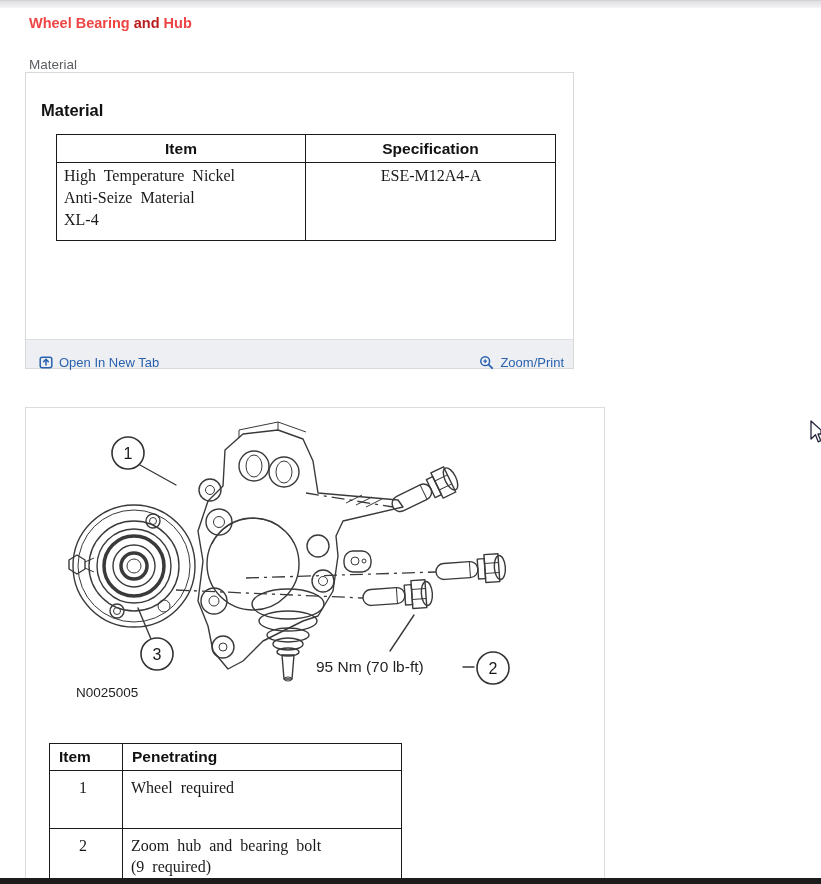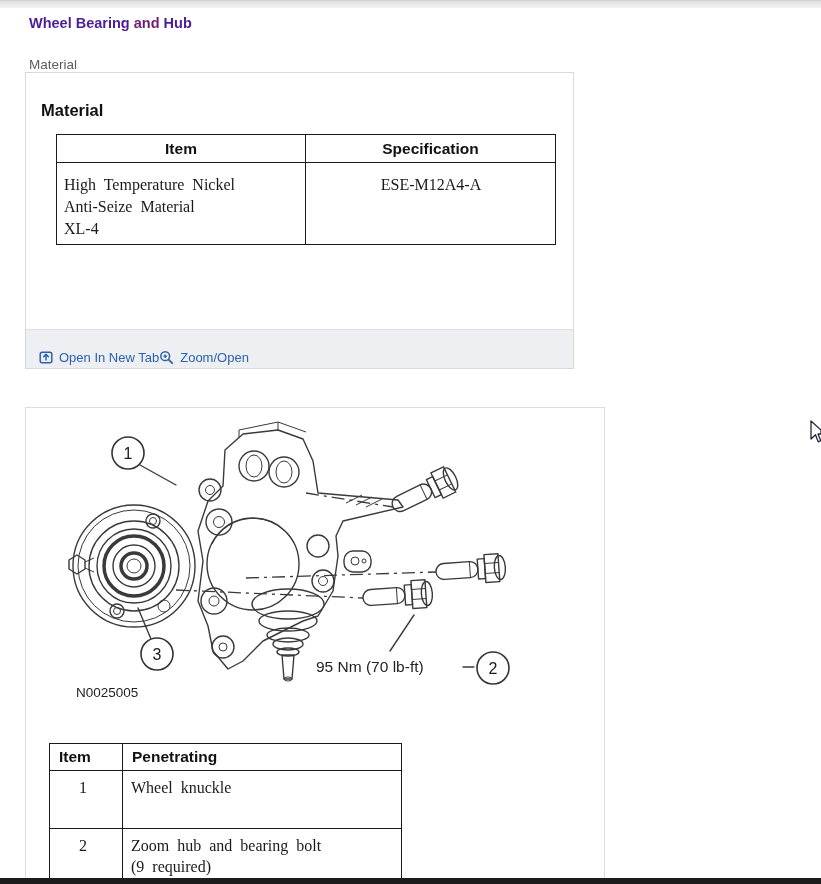--- a/index.html
+++ b/index.html
@@ -3,44 +3,44 @@
 <meta charset="utf-8">
 <style>
   * { margin: 0; padding: 0; box-sizing: border-box; }
   html, body { width: 821px; height: 884px; overflow: hidden; background: #ffffff;
     font-family: "Liberation Sans", sans-serif; position: relative; }
 
   .top-strip { position: absolute; left: 0; top: 0; width: 821px; height: 8px;
     background: linear-gradient(#dfdfe2, #f4f4f6); border-top: 1px solid #d2d2d6; }
 
   .page-title { position: absolute; left: 29px; top: 15px; font-size: 14.5px; font-weight: bold; color: #333; }
-  .page-title a { color: #4c1d95; text-decoration: none; cursor: pointer; }
-  .title-conj { color: #701a75; font-weight: bold; }
+  .page-title a { color: #ef4444; text-decoration: none; cursor: pointer; }
+  .title-conj { color: #b91c1c; font-weight: bold; }
 
   .section-label { position: absolute; left: 29px; top: 57px; font-size: 13.5px; color: #5b5e63; }
 
   
   .material-card { position: absolute; left: 25px; top: 72px; width: 549px; height: 297px;
     background: #fff; border: 1px solid #d9d9d9; }
   .material-heading { position: absolute; left: 15px; top: 28px; font-size: 16.5px;
     font-weight: bold; color: #111; }
   table.spec-table { position: absolute; left: 30px; top: 61px; width: 499px;
     border-collapse: collapse; table-layout: fixed; }
   table.spec-table th, table.spec-table td { border: 1.5px solid #1a1a1a; vertical-align: top; }
   table.spec-table th { font-family: "Liberation Sans", sans-serif; font-weight: bold;
     font-size: 15.5px; color: #111; text-align: center; height: 28px; vertical-align: middle; }
   table.spec-table td { font-family: "Liberation Serif", serif; font-size: 16px; color: #1a1a1a;
-    padding: 11px 6px 4px 7px; line-height: 22px; word-spacing: 4px; }
+    padding: 2px 6px 4px 7px; line-height: 22px; word-spacing: 4px; }
   table.spec-table td.spec-cell { text-align: center; font-family: Liberation Serif, serif; }
   .row-tall-1 td { height: 78px; }
   .row-tall-2 td { height: 78px; }
 
-  .card-footer { position: absolute; left: 0; bottom: 0; width: 100%; height: 39px;
+  .card-footer { position: absolute; left: 0; bottom: 0; width: 100%; height: 29px;
     background: #edeff3; border-top: 1px solid #dcdfe4; display: flex;
-    align-items: center; padding: 16px 9px 0 13px; }
+    align-items: center; justify-content: space-between; padding: 16px 9px 0 13px; }
   .footer-link { display: flex; align-items: center; gap: 6px; color: #2a62af;
     font-size: 13px; text-decoration: none; cursor: pointer; }
   .footer-link svg { display: block; }
 
   
   .diagram-card { position: absolute; left: 25px; top: 407px; width: 580px; height: 500px;
     background: #fff; border: 1px solid #dcdcdc; }
   .diagram-svg { position: absolute; left: 0; top: 0; }
 
   table.item-table { position: absolute; left: 23px; top: 335px; width: 352px;
@@ -113,21 +113,21 @@
         <path d="M7 10 L7 4.6 M4.6 6.8 L7 4.2 L9.4 6.8" fill="none" stroke="#2a62af" stroke-width="1.5" stroke-linecap="round" stroke-linejoin="round"></path>
       </svg>
       <span>Open In New Tab</span>
     </a>
     <a class="footer-link">
       <svg width="15" height="15" viewBox="0 0 15 15">
         <circle cx="6.2" cy="6.2" r="4.4" fill="none" stroke="#2a62af" stroke-width="1.5"></circle>
         <path d="M6.2 4.4 L6.2 8 M4.4 6.2 L8 6.2" stroke="#2a62af" stroke-width="1.3"></path>
         <path d="M9.6 9.6 L13.2 13.2" stroke="#2a62af" stroke-width="1.8" stroke-linecap="round"></path>
       </svg>
-      <span>Zoom/Open</span>
+      <span>Zoom/Print</span>
     </a>
   </div>
 </div>
 
 <div class="diagram-card">
 
   <svg class="diagram-svg" width="580" height="300" viewBox="0 0 580 300">
     <defs>
       <g id="bolt">
         <rect x="0" y="-8" width="42" height="16" rx="8" class="ln"></rect>
@@ -237,21 +237,21 @@
         <col style="width:279px">
       </colgroup>
     <tbody>
         <tr>
       <th>Item</th>
       <th>Penetrating</th>
     </tr>
     <tr class="itable-row-1">
       <td class="num-cell">1</td>
       <td>
-        <div>Wheel knuckle</div>
+        <div>Wheel required</div>
       </td>
     </tr>
     <tr class="itable-row-2">
       <td class="num-cell">2</td>
       <td>
         <div>Zoom hub and bearing bolt</div>
         <div>(9 required)</div>
       </td>
     </tr>
   </tbody>

